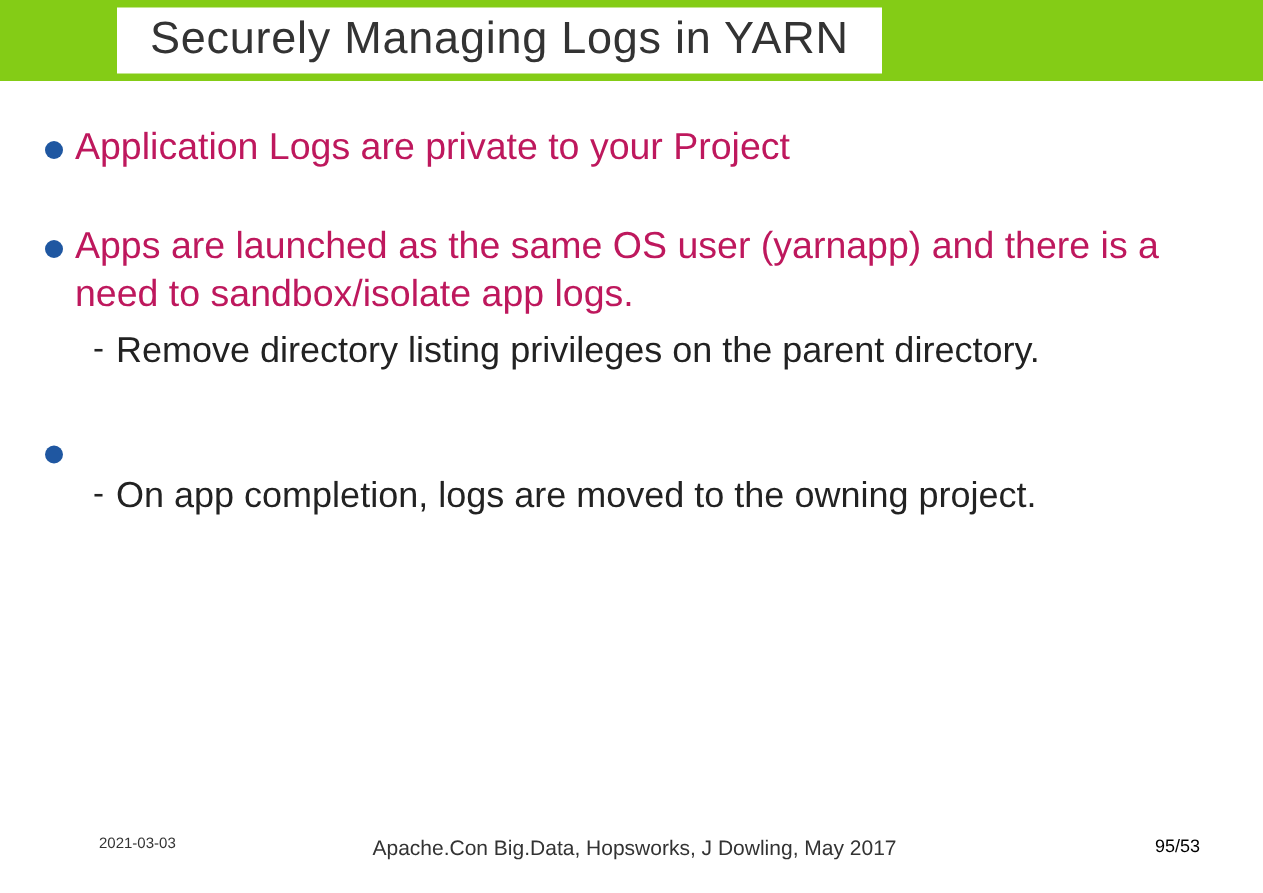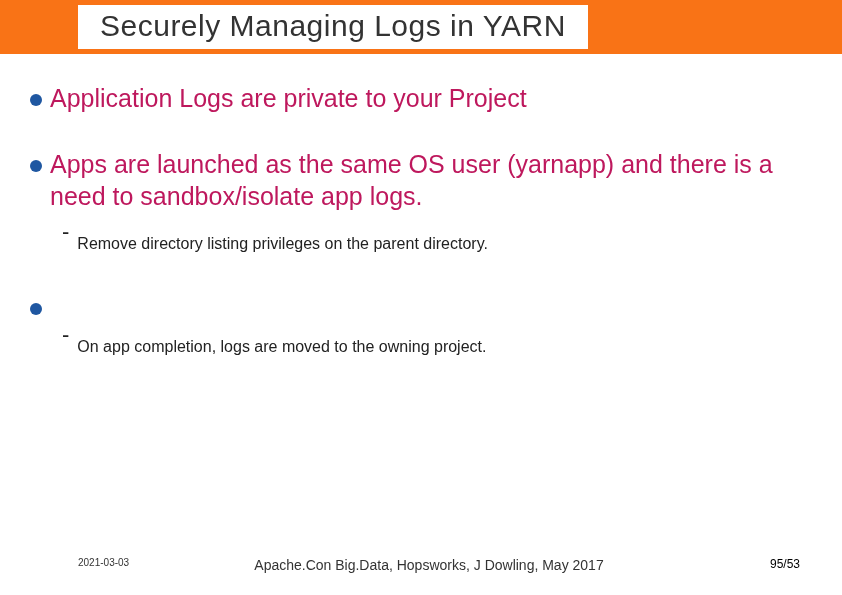--- a/index.html
+++ b/index.html
@@ -1,20 +1,20 @@
 <!DOCTYPE html>
 <html><head>
 <meta charset="utf-8">
 <style>
   * { margin: 0; padding: 0; box-sizing: border-box; }
   html, body { width: 842px; height: 595px; background: #fff; font-family: Verdana, Geneva, sans-serif; }
   .slide { width: 842px; height: 595px; position: relative; }
   .title-bar {
     height: 54px;
-    background: #f97316;
+    background: #84cc16;
     display: flex;
     align-items: center;
   }
   .title-text {
     background: #fff;
     color: #333;
     font-size: 30px;
     padding: 4px 22px 6px 22px;
     margin-left: 78px;
     letter-spacing: 0.5px;
@@ -47,29 +47,28 @@
     margin-top: -28px;
     margin-bottom: 36px;
   }
   .sub-dash {
     font-size: 22px;
     color: #222;
     margin-right: 8px;
     line-height: 1.3;
   }
   .sub-text {
-    font-size: 16px;
+    font-size: 24px;
     color: #222;
     line-height: 1.3;
-    margin-top: 16px;
   }
   .footer {
     position: absolute;
     bottom: 18px;
-    left: 16px; right: 0;
+    left: 4px; right: 0;
     height: 20px;
     margin-top: 24px;
   }
   .footer-date {
     position: absolute;
     left: 62px;
     font-size: 10px;
     color: #333;
   }
   .footer-center {

